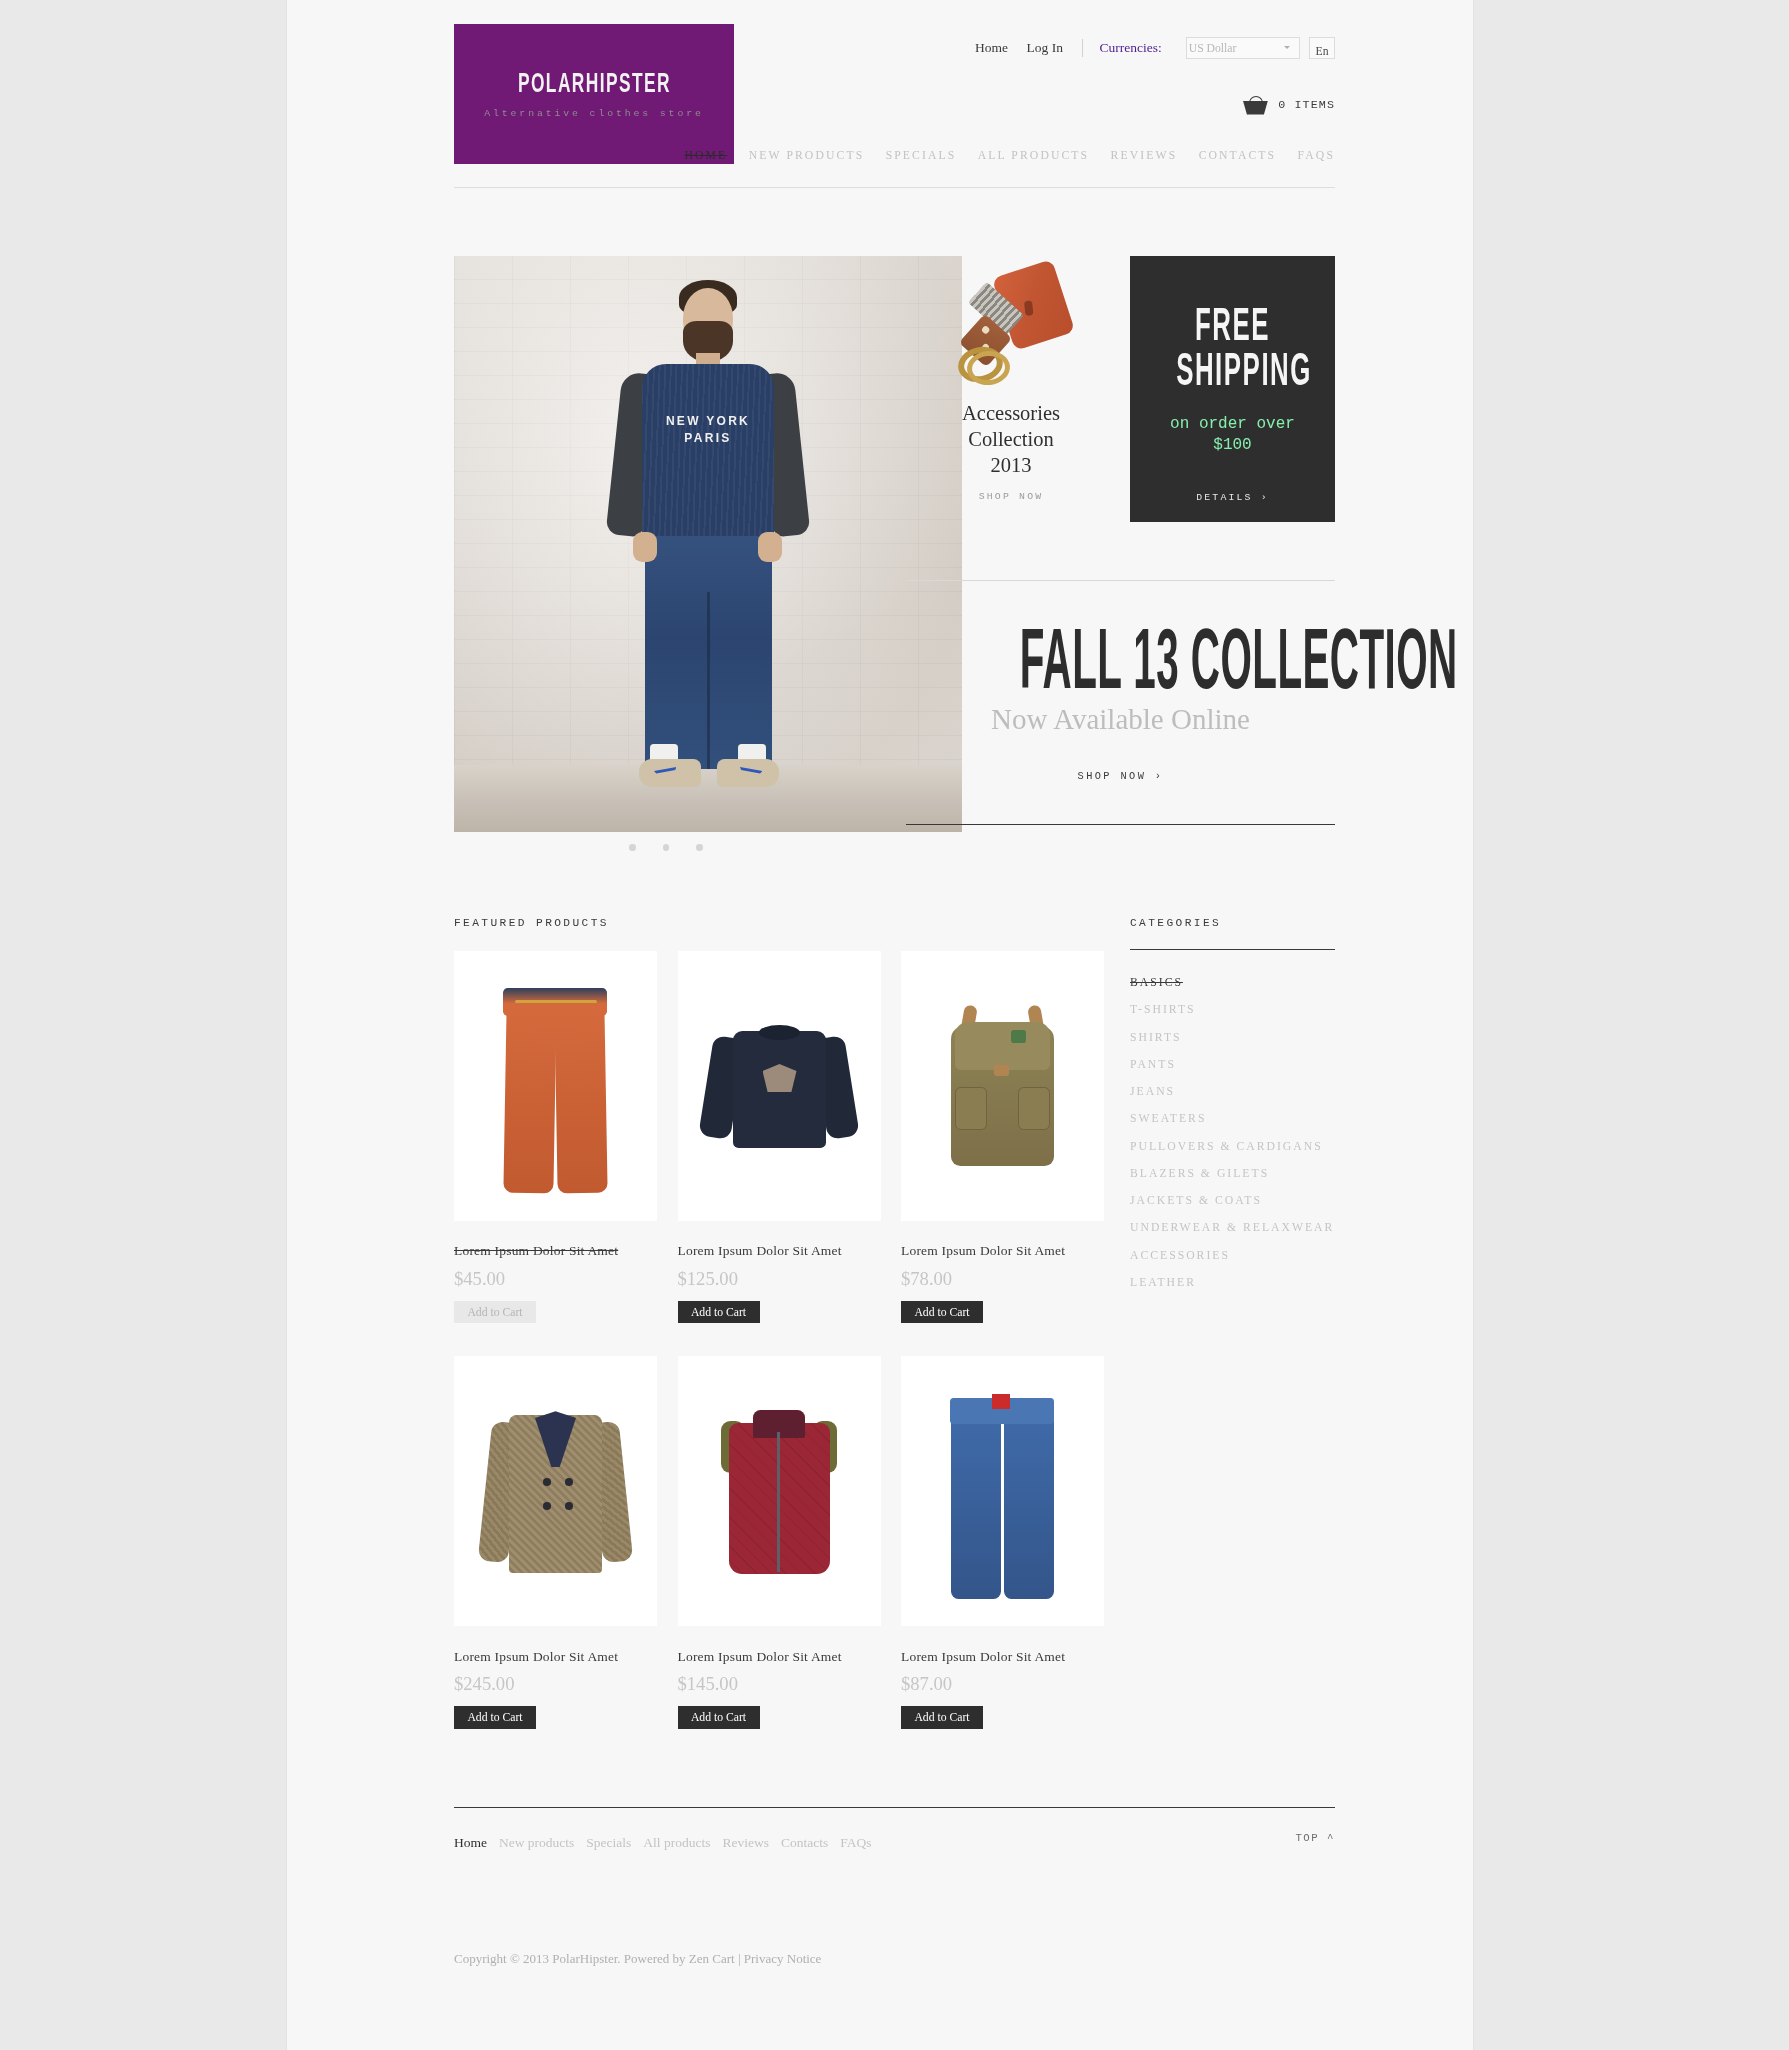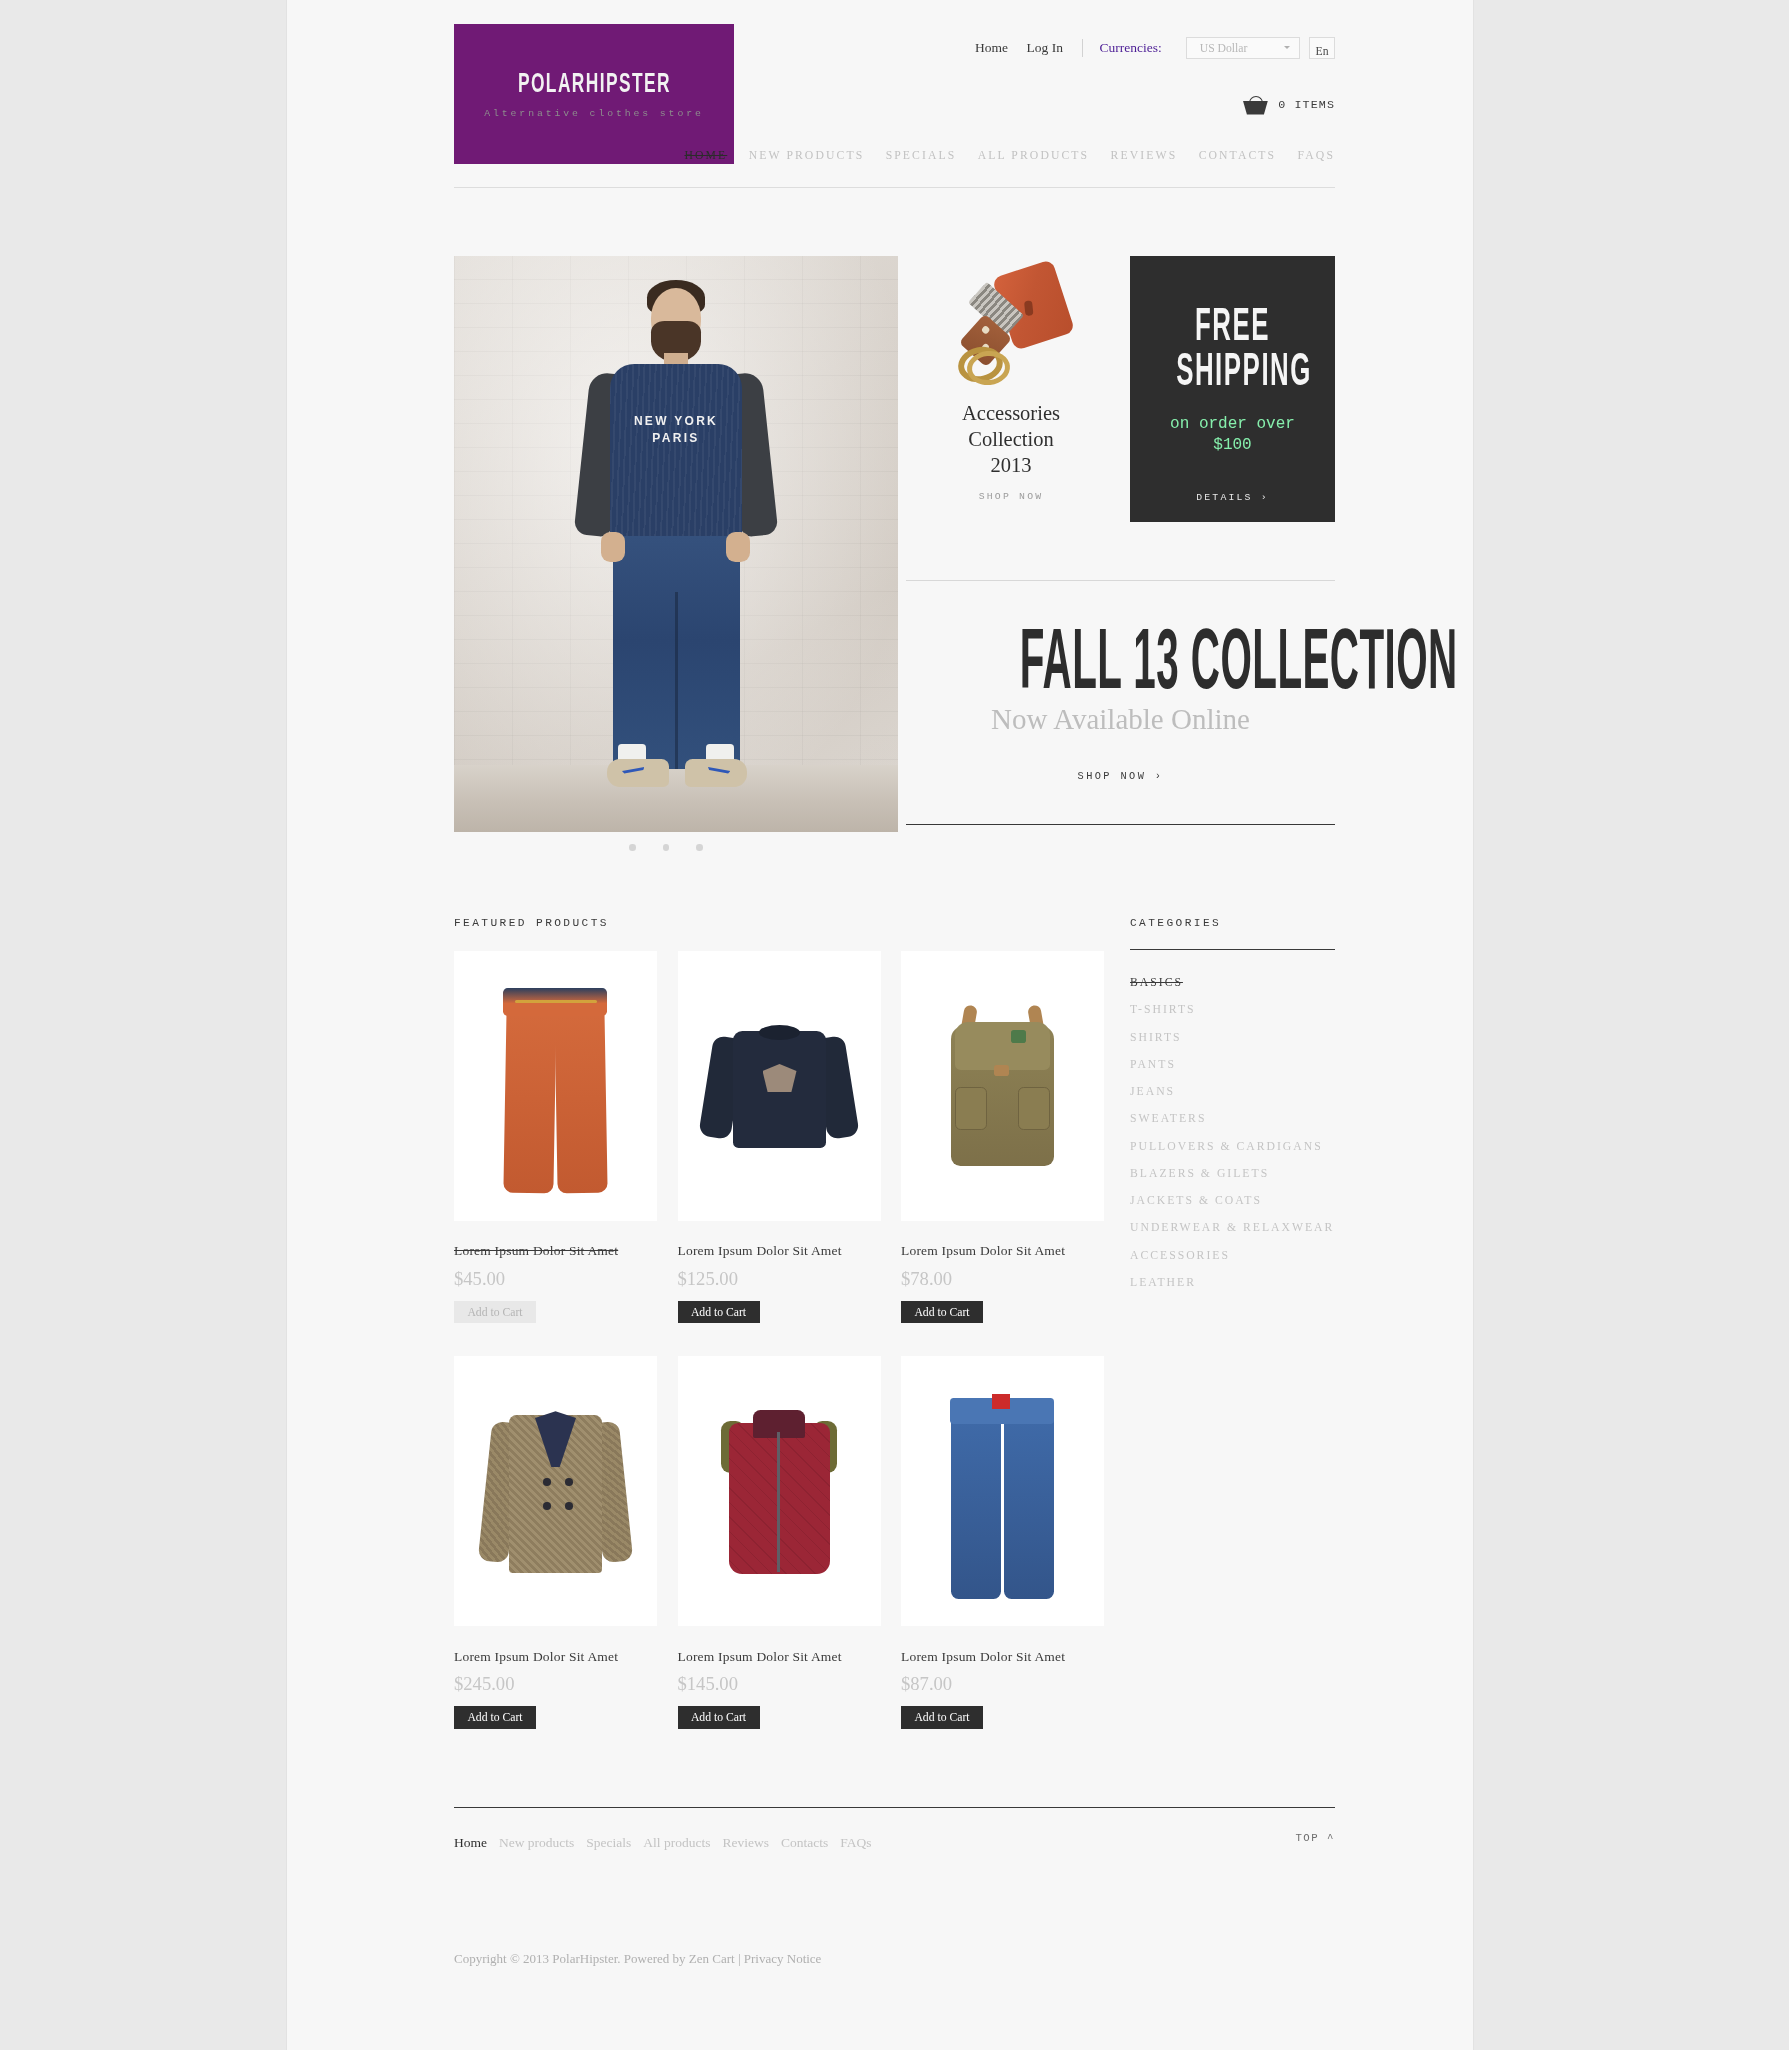--- a/index.html
+++ b/index.html
@@ -42,21 +42,21 @@
     font-size: 13.5px; color: #3a3a3a;
   }
   .util-nav a { color: #3a3a3a; text-decoration: none; margin-right: 18.6px; }
   .util-divider {
     width: 0.9px; height: 18.6px; background: #d2d2d2; margin: 0 17px 0 0;
   }
   .util-label { color: #4c1d95; margin-right: 24px; }
   .currency-select {
     width: 114px; height: 22.4px; border: 0.9px solid #dcdcdc;
     background: #fafafa; position: relative;
-    display: flex; align-items: center; padding-left: 13px;
+    display: flex; align-items: center; padding-left: 2px;
     font-size: 11.7px; color: #b8b8b8;
   }
   .caret {
     position: absolute; right: 8.4px; top: 50%; margin-top: -1.9px;
     width: 0; height: 0; border-left: 3.7px solid transparent;
     border-right: 3.7px solid transparent; border-top: 3.7px solid #b0b0b0;
   }
   .lang-btn {
     width: 26px; height: 22.4px; border: 0.9px solid #dcdcdc; background: #fafafa;
     margin-left: 9.3px; display: flex; align-items: flex-end; justify-content: center;
@@ -93,21 +93,21 @@
     font-size: 11.7px; letter-spacing: 2.1px;
   }
   .main-nav a.active { color: #2b2b2b; text-decoration: line-through; }
   .header-rule {
     position: absolute; left: 0; top: 187px; width: 881px; height: 0.9px;
     background: #ddd;
   }
 
   
   .hero-photo {
-    position: absolute; left: 0; top: 256px; width: 444px; height: 576px;
+    position: absolute; left: 0; top: 256px; width: 508px; height: 576px;
     overflow: hidden; background: #737373;
   }
   .brickwall {
     position: absolute; inset: 0;
     background:
       repeating-linear-gradient(0deg, rgba(0,0,0,0.045) 0 0.9px, transparent 0.9px 24px),
       repeating-linear-gradient(90deg, rgba(0,0,0,0.04) 0 0.9px, transparent 0.9px 58px),
       linear-gradient(150deg, #efece8 0%, #e3ded8 40%, #dcd6cf 70%, #e7e3de 100%);
   }
   .brick-shade { position: absolute; inset: 0;

